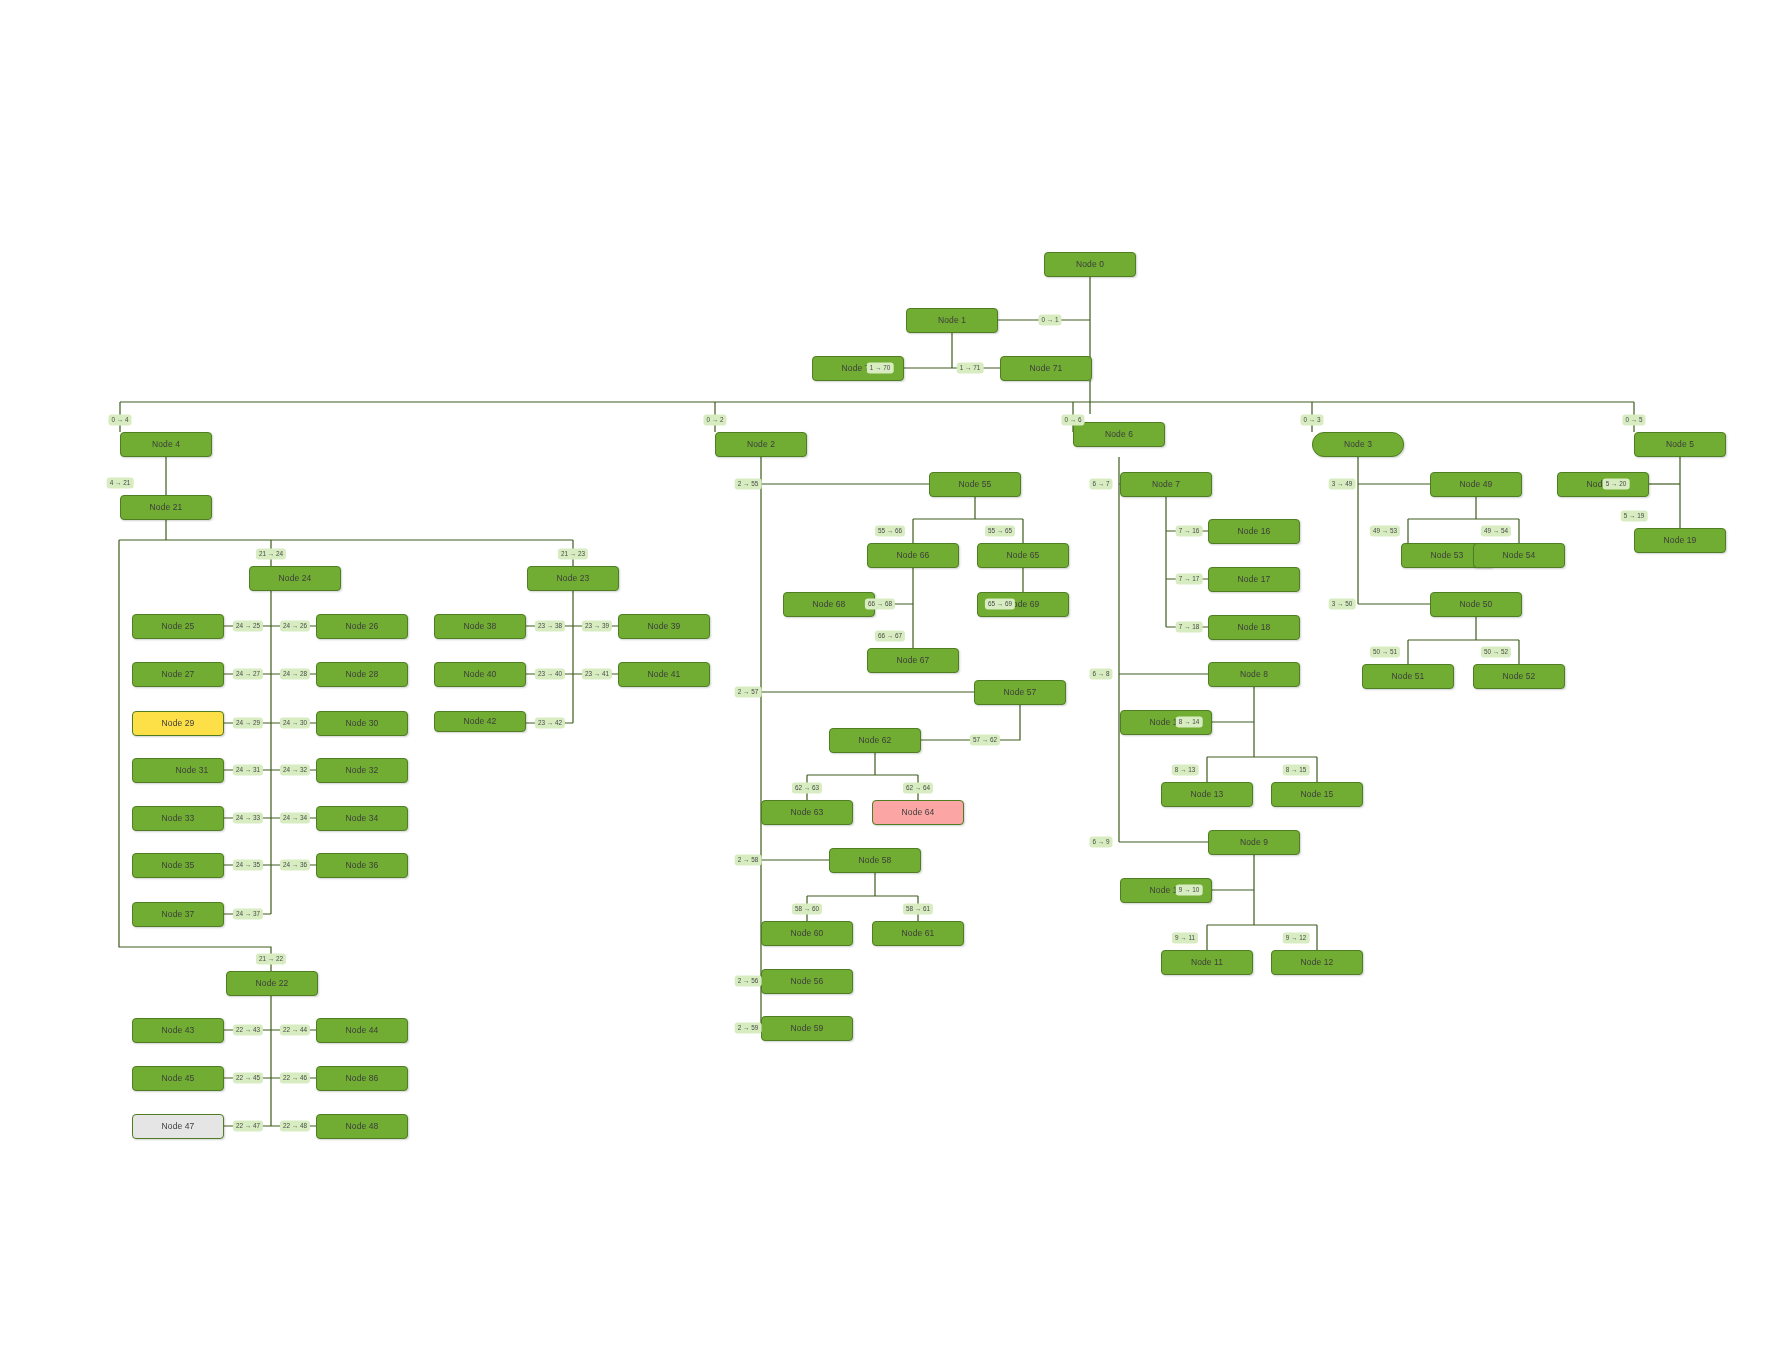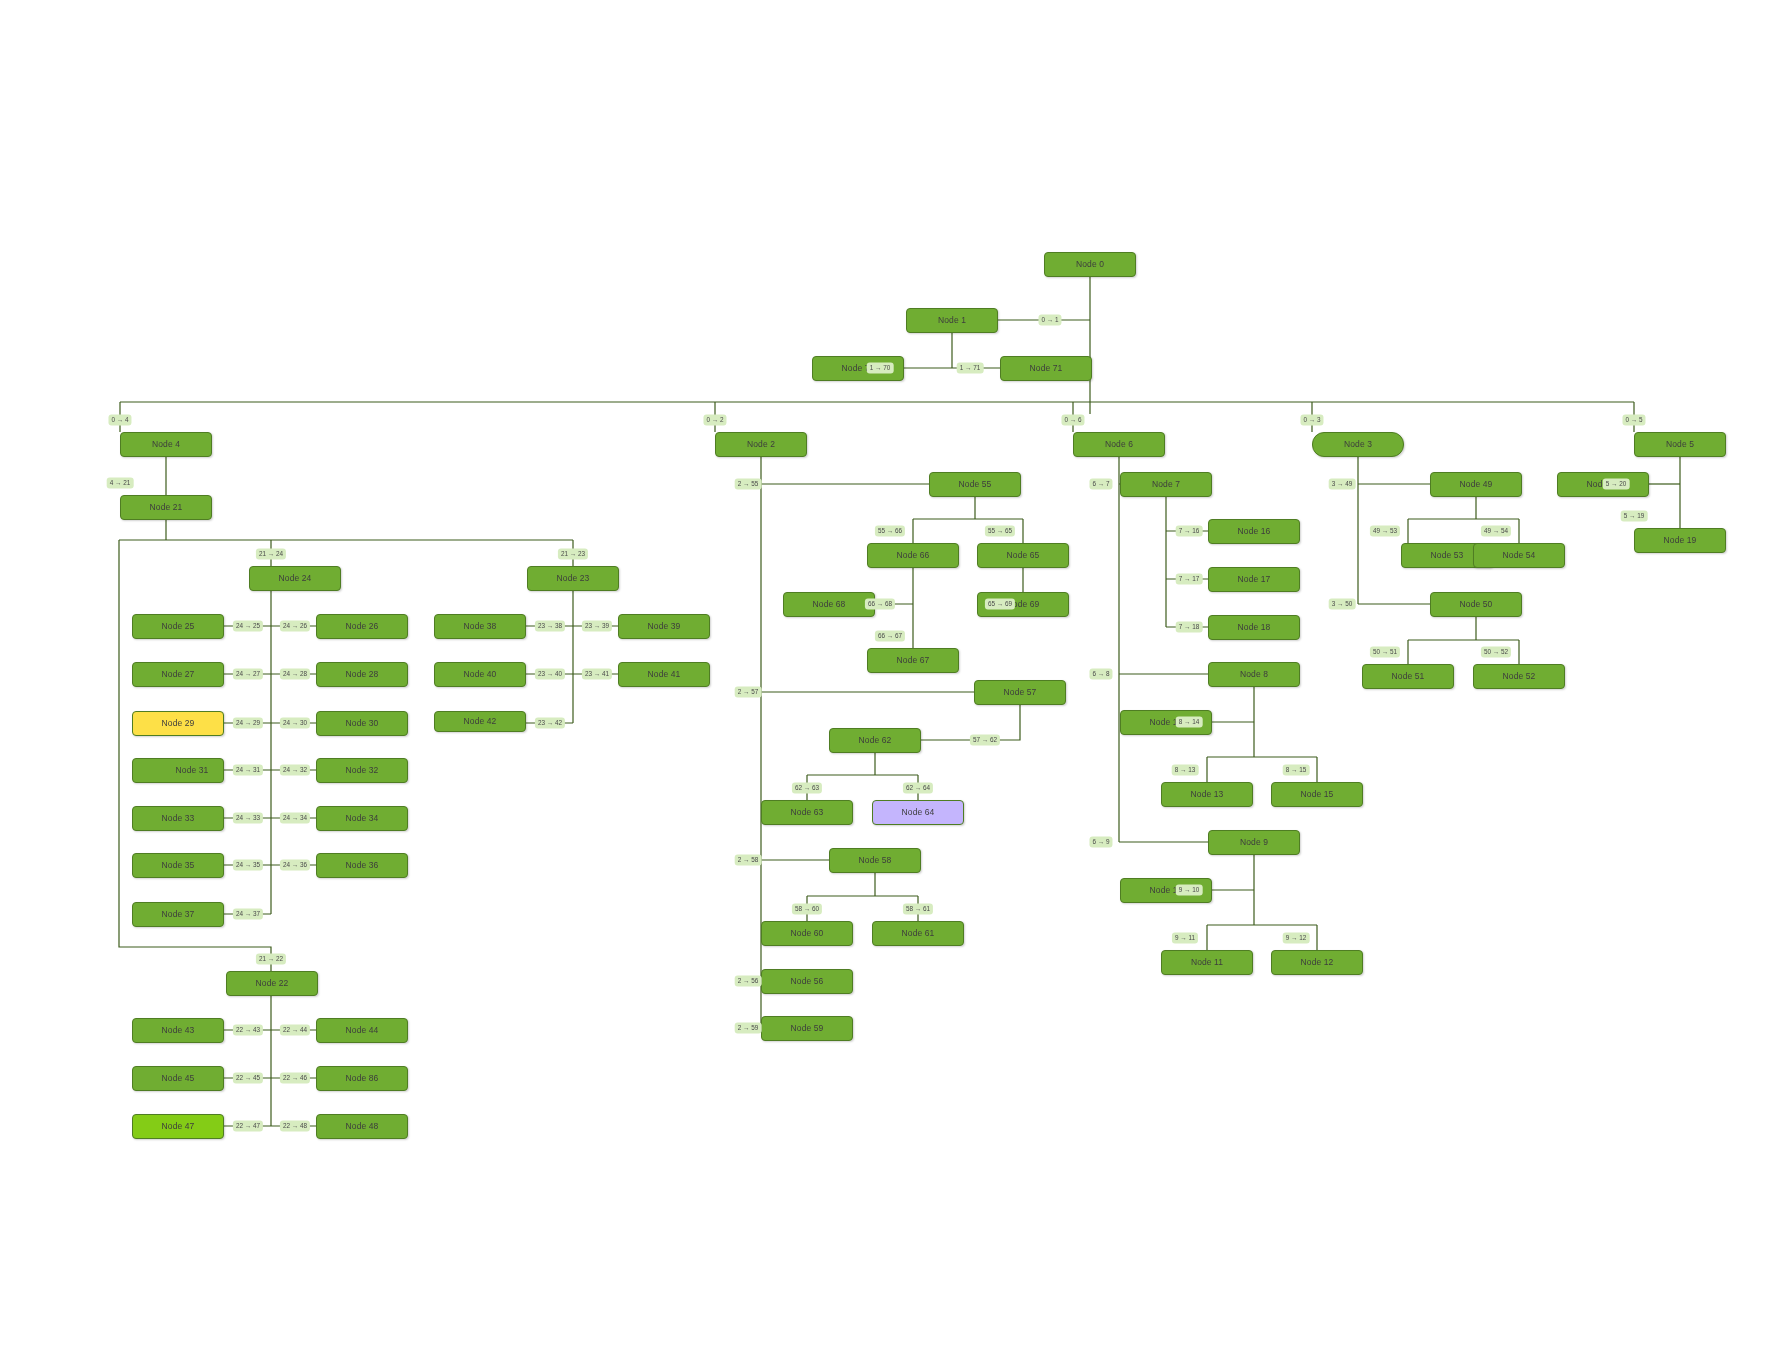--- a/index.html
+++ b/index.html
@@ -153,21 +153,21 @@
       <path d="M1519,640 L1519,664" fill="none" stroke="#3d5c1c" stroke-width="1.2"></path>
       <path d="M1680,457 L1680,528" fill="none" stroke="#3d5c1c" stroke-width="1.2"></path>
       <path d="M1680,484 L1649,484" fill="none" stroke="#3d5c1c" stroke-width="1.2"></path>
     </svg>
 <div class="node" style="left: 1044px; top: 252px; width: 92px; height: 25px; background: rgb(112, 173, 50); border-color: rgb(79, 125, 35);">Node 0</div>
     <div class="node" style="left: 906px; top: 308px; width: 92px; height: 25px; background: rgb(112, 173, 50); border-color: rgb(79, 125, 35);">Node 1</div>
     <div class="node" style="left: 812px; top: 356px; width: 92px; height: 25px; background: rgb(112, 173, 50); border-color: rgb(79, 125, 35);">Node 70</div>
     <div class="node" style="left: 1000px; top: 356px; width: 92px; height: 25px; background: rgb(112, 173, 50); border-color: rgb(79, 125, 35);">Node 71</div>
     <div class="node" style="left: 120px; top: 432px; width: 92px; height: 25px; background: rgb(112, 173, 50); border-color: rgb(79, 125, 35);">Node 4</div>
     <div class="node" style="left: 715px; top: 432px; width: 92px; height: 25px; background: rgb(112, 173, 50); border-color: rgb(79, 125, 35);">Node 2</div>
-    <div class="node" style="left: 1073px; top: 432px; width: 92px; height: 25px; background: rgb(112, 173, 50); border-color: rgb(79, 125, 35); text-align: center;">Node 6</div>
+    <div class="node" style="left: 1073px; top: 422px; width: 92px; height: 25px; background: rgb(112, 173, 50); border-color: rgb(79, 125, 35); text-align: center;">Node 6</div>
     <div class="node" style="left: 1312px; top: 432px; width: 92px; height: 25px; background: rgb(112, 173, 50); border-color: rgb(79, 125, 35); border-radius: 12px;">Node 3</div>
     <div class="node" style="left: 1634px; top: 432px; width: 92px; height: 25px; background: rgb(112, 173, 50); border-color: rgb(79, 125, 35);">Node 5</div>
     <div class="node" style="left: 120px; top: 495px; width: 92px; height: 25px; background: rgb(112, 173, 50); border-color: rgb(79, 125, 35);">Node 21</div>
     <div class="node" style="left: 249px; top: 566px; width: 92px; height: 25px; background: rgb(112, 173, 50); border-color: rgb(79, 125, 35);">Node 24</div>
     <div class="node" style="left: 527px; top: 566px; width: 92px; height: 25px; background: rgb(112, 173, 50); border-color: rgb(79, 125, 35);">Node 23</div>
     <div class="node" style="left: 226px; top: 971px; width: 92px; height: 25px; background: rgb(112, 173, 50); border-color: rgb(79, 125, 35);">Node 22</div>
     <div class="node" style="left: 132px; top: 614px; width: 92px; height: 25px; background: rgb(112, 173, 50); border-color: rgb(79, 125, 35);">Node 25</div>
     <div class="node" style="left: 316px; top: 614px; width: 92px; height: 25px; background: rgb(112, 173, 50); border-color: rgb(79, 125, 35);">Node 26</div>
     <div class="node" style="left: 132px; top: 662px; width: 92px; height: 25px; background: rgb(112, 173, 50); border-color: rgb(79, 125, 35);">Node 27</div>
     <div class="node" style="left: 316px; top: 662px; width: 92px; height: 25px; background: rgb(112, 173, 50); border-color: rgb(79, 125, 35);">Node 28</div>
@@ -182,32 +182,32 @@
     <div class="node" style="left: 132px; top: 902px; width: 92px; height: 25px; background: rgb(112, 173, 50); border-color: rgb(79, 125, 35);">Node 37</div>
     <div class="node" style="left: 434px; top: 614px; width: 92px; height: 25px; background: rgb(112, 173, 50); border-color: rgb(79, 125, 35);">Node 38</div>
     <div class="node" style="left: 618px; top: 614px; width: 92px; height: 25px; background: rgb(112, 173, 50); border-color: rgb(79, 125, 35);">Node 39</div>
     <div class="node" style="left: 434px; top: 662px; width: 92px; height: 25px; background: rgb(112, 173, 50); border-color: rgb(79, 125, 35);">Node 40</div>
     <div class="node" style="left: 618px; top: 662px; width: 92px; height: 25px; background: rgb(112, 173, 50); border-color: rgb(79, 125, 35);">Node 41</div>
     <div class="node" style="left: 434px; top: 711px; width: 92px; height: 21px; background: rgb(112, 173, 50); border-color: rgb(79, 125, 35);">Node 42</div>
     <div class="node" style="left: 132px; top: 1018px; width: 92px; height: 25px; background: rgb(112, 173, 50); border-color: rgb(79, 125, 35);">Node 43</div>
     <div class="node" style="left: 316px; top: 1018px; width: 92px; height: 25px; background: rgb(112, 173, 50); border-color: rgb(79, 125, 35);">Node 44</div>
     <div class="node" style="left: 132px; top: 1066px; width: 92px; height: 25px; background: rgb(112, 173, 50); border-color: rgb(79, 125, 35);">Node 45</div>
     <div class="node" style="left: 316px; top: 1066px; width: 92px; height: 25px; background: rgb(112, 173, 50); border-color: rgb(79, 125, 35);">Node 86</div>
-    <div class="node" style="left: 132px; top: 1114px; width: 92px; height: 25px; background: #84cc16; border-color: rgb(79, 125, 35);">Node 47</div>
+    <div class="node" style="left: 132px; top: 1114px; width: 92px; height: 25px; background: #e5e5e5; border-color: rgb(79, 125, 35);">Node 47</div>
     <div class="node" style="left: 316px; top: 1114px; width: 92px; height: 25px; background: rgb(112, 173, 50); border-color: rgb(79, 125, 35);">Node 48</div>
     <div class="node" style="left: 929px; top: 472px; width: 92px; height: 25px; background: rgb(112, 173, 50); border-color: rgb(79, 125, 35);">Node 55</div>
     <div class="node" style="left: 867px; top: 543px; width: 92px; height: 25px; background: rgb(112, 173, 50); border-color: rgb(79, 125, 35);">Node 66</div>
     <div class="node" style="left: 977px; top: 543px; width: 92px; height: 25px; background: rgb(112, 173, 50); border-color: rgb(79, 125, 35);">Node 65</div>
     <div class="node" style="left: 783px; top: 592px; width: 92px; height: 25px; background: rgb(112, 173, 50); border-color: rgb(79, 125, 35);">Node 68</div>
     <div class="node" style="left: 977px; top: 592px; width: 92px; height: 25px; background: rgb(112, 173, 50); border-color: rgb(79, 125, 35);">Node 69</div>
     <div class="node" style="left: 867px; top: 648px; width: 92px; height: 25px; background: rgb(112, 173, 50); border-color: rgb(79, 125, 35);">Node 67</div>
     <div class="node" style="left: 974px; top: 680px; width: 92px; height: 25px; background: rgb(112, 173, 50); border-color: rgb(79, 125, 35);">Node 57</div>
     <div class="node" style="left: 829px; top: 728px; width: 92px; height: 25px; background: rgb(112, 173, 50); border-color: rgb(79, 125, 35);">Node 62</div>
     <div class="node" style="left: 761px; top: 800px; width: 92px; height: 25px; background: rgb(112, 173, 50); border-color: rgb(79, 125, 35);">Node 63</div>
-    <div class="node" style="left: 872px; top: 800px; width: 92px; height: 25px; background: #c4b5fd; border-color: rgb(79, 125, 35);">Node 64</div>
+    <div class="node" style="left: 872px; top: 800px; width: 92px; height: 25px; background: #fca5a5; border-color: rgb(79, 125, 35);">Node 64</div>
     <div class="node" style="left: 829px; top: 848px; width: 92px; height: 25px; background: rgb(112, 173, 50); border-color: rgb(79, 125, 35);">Node 58</div>
     <div class="node" style="left: 761px; top: 921px; width: 92px; height: 25px; background: rgb(112, 173, 50); border-color: rgb(79, 125, 35);">Node 60</div>
     <div class="node" style="left: 872px; top: 921px; width: 92px; height: 25px; background: rgb(112, 173, 50); border-color: rgb(79, 125, 35);">Node 61</div>
     <div class="node" style="left: 761px; top: 969px; width: 92px; height: 25px; background: rgb(112, 173, 50); border-color: rgb(79, 125, 35);">Node 56</div>
     <div class="node" style="left: 761px; top: 1016px; width: 92px; height: 25px; background: rgb(112, 173, 50); border-color: rgb(79, 125, 35);">Node 59</div>
     <div class="node" style="left: 1120px; top: 472px; width: 92px; height: 25px; background: rgb(112, 173, 50); border-color: rgb(79, 125, 35);">Node 7</div>
     <div class="node" style="left: 1208px; top: 519px; width: 92px; height: 25px; background: rgb(112, 173, 50); border-color: rgb(79, 125, 35);">Node 16</div>
     <div class="node" style="left: 1208px; top: 567px; width: 92px; height: 25px; background: rgb(112, 173, 50); border-color: rgb(79, 125, 35);">Node 17</div>
     <div class="node" style="left: 1208px; top: 615px; width: 92px; height: 25px; background: rgb(112, 173, 50); border-color: rgb(79, 125, 35);">Node 18</div>
     <div class="node" style="left: 1208px; top: 662px; width: 92px; height: 25px; background: rgb(112, 173, 50); border-color: rgb(79, 125, 35);">Node 8</div>

